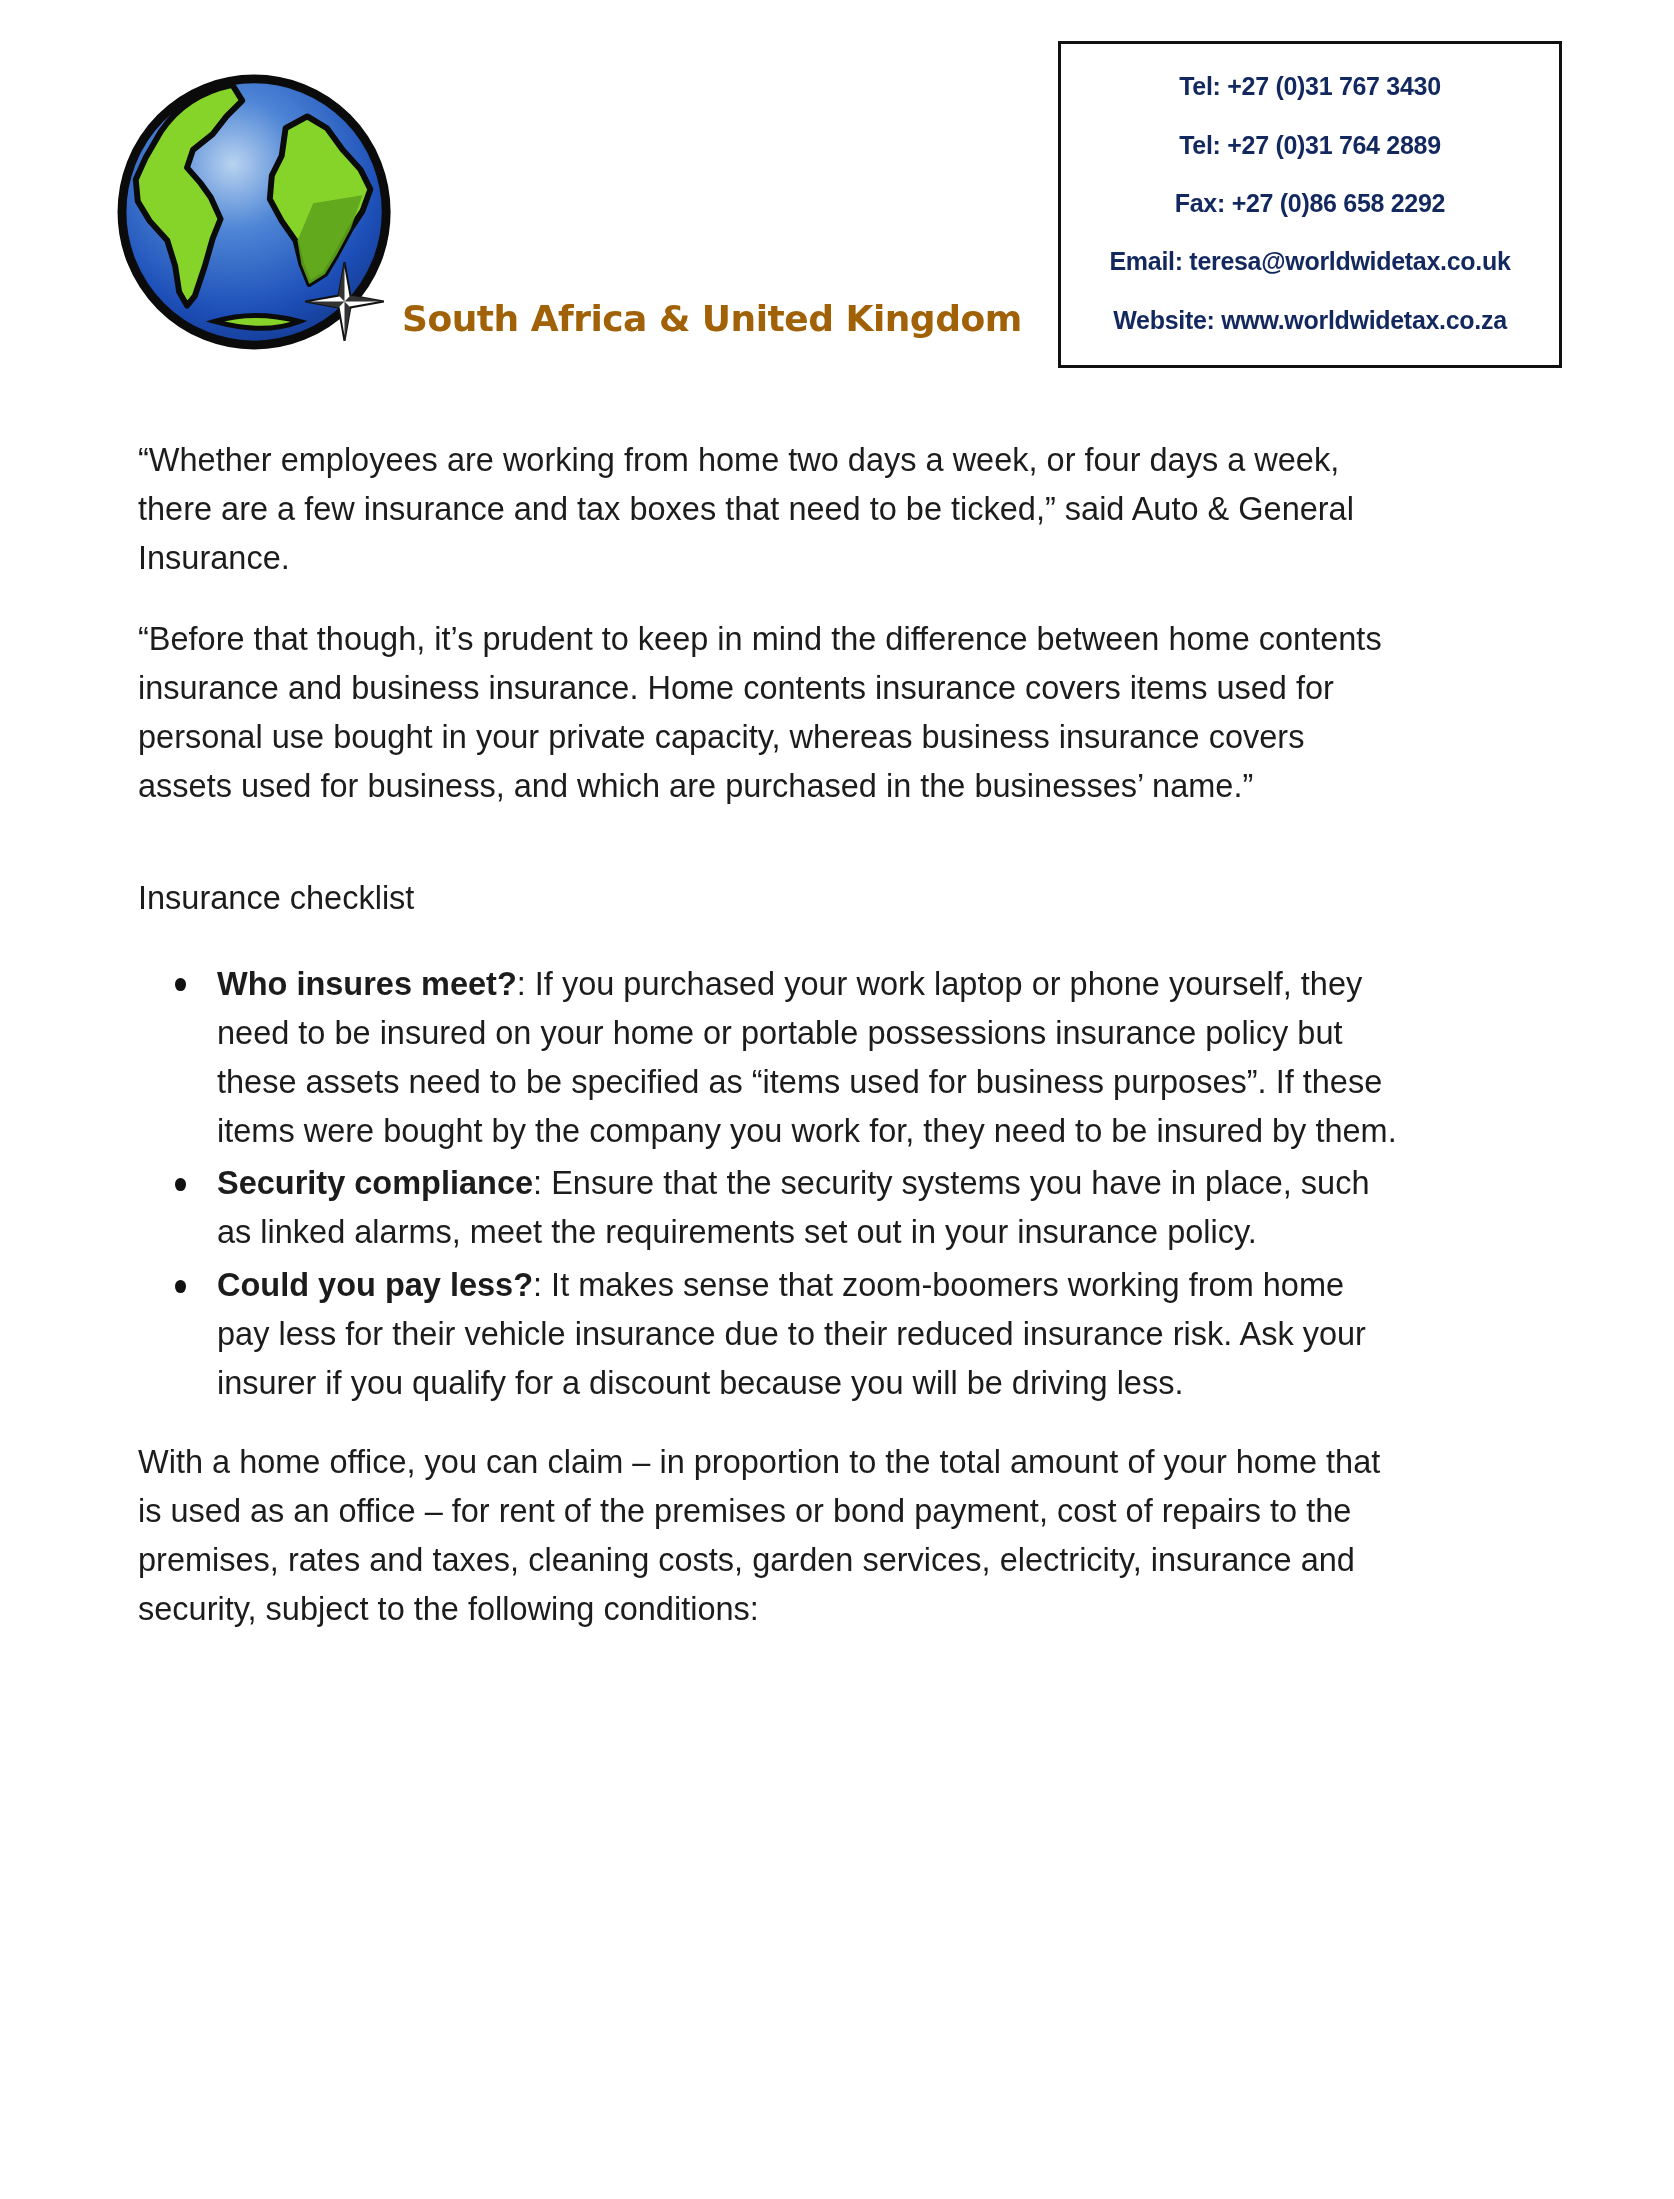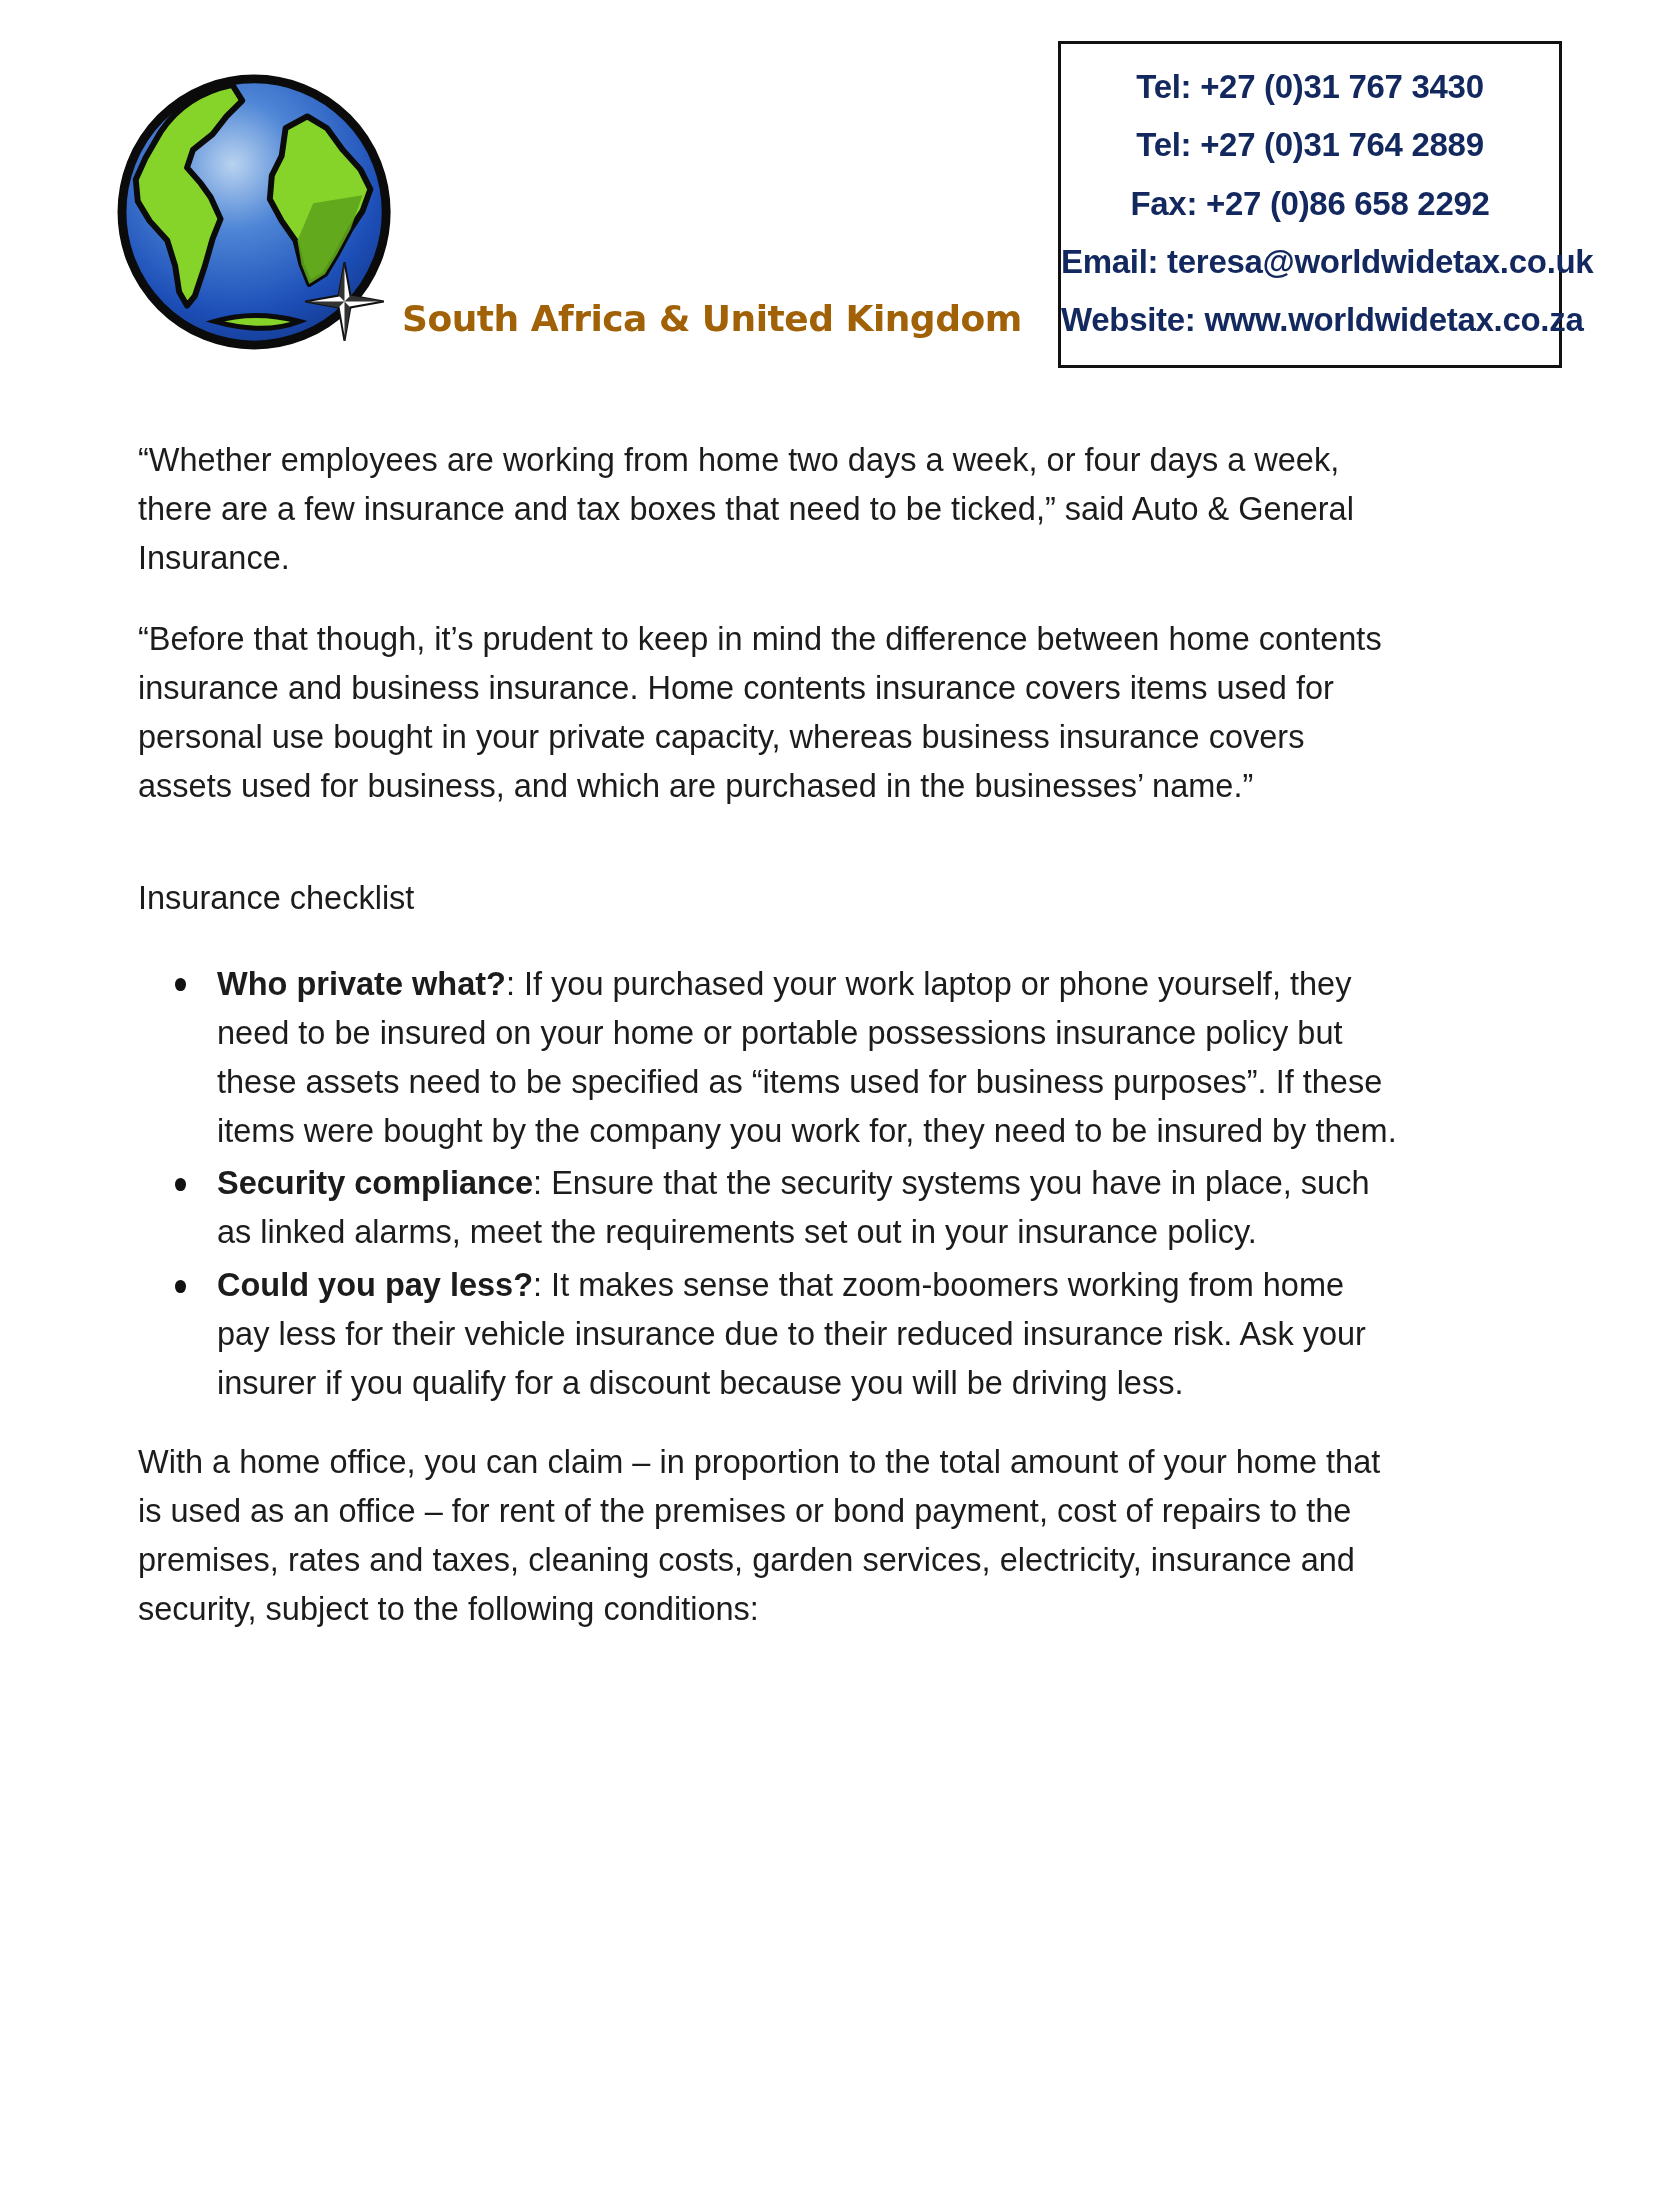--- a/index.html
+++ b/index.html
@@ -15,21 +15,21 @@
                   font-weight: bold; font-size: 108px; letter-spacing: -7.9px; color: #0d0d0d; line-height: 1; }
     .logo-tag { position: absolute; left: 286px; top: 232px; font-family: "DejaVu Sans", sans-serif;
                 font-weight: bold; font-size: 36px; letter-spacing: -0.5px; color: #a16207; line-height: 1; white-space: nowrap; }
     .compass { position: absolute; left: 189px; top: 193px; width: 79px; height: 79px; }
 
     
     .contact-box { position: absolute; left: 1058px; top: 41px; width: 504px; height: 327px;
                    border: 3px solid #111; box-sizing: border-box;
                    display: flex; flex-direction: column; justify-content: space-around;
                    padding: 13.8px 0 15.8px; }
-    .contact-line { text-align: center; color: #12285e; font-weight: bold; font-size: 33px;
+    .contact-line { text-align: center; color: #12285e; font-weight: bold; font-size: 25px;
                     font-family: "Liberation Sans", sans-serif; letter-spacing: -0.3px; white-space: nowrap; }
 
     
     .content { position: absolute; left: 138px; top: 436px; width: 1261px;
                font-family: "Liberation Sans", sans-serif; font-size: 32.5px; line-height: 49px; color: #1c1c1c; }
     .content p { margin: 0; }
     .para1 { margin-bottom: 31.5px !important; }
     .section-label { margin-top: 63px !important; }
     ul.checklist { list-style: none; margin: 37px 0 0 0; padding: 0 0 0 79px; }
     ul.checklist li { position: relative; margin: 0 0 3.9px 0; }
@@ -81,21 +81,21 @@
 </div>
 
 <div class="content">
   <p class="para1">“Whether employees are working from home two days a week, or four days a week, there are a few insurance and tax boxes that need to be ticked,” said Auto &amp; General Insurance.</p>
   <p>“Before that though, it’s prudent to keep in mind the difference between home contents insurance and business insurance. Home contents insurance covers items used for personal use bought in your private capacity, whereas business insurance covers assets used for business, and which are purchased in the businesses’ name.”</p>
 
   <p class="section-label">Insurance checklist</p>
 
   <ul class="checklist">
     <li>
-      <span class="bullet"></span><b>Who private what?</b><span>: If you purchased your work laptop or phone yourself, they need to be insured on your home or portable possessions insurance policy but these assets need to be specified as “items used for business purposes”. If these items were bought by the company you work for, they need to be insured by them.</span>
+      <span class="bullet"></span><b>Who insures meet?</b><span>: If you purchased your work laptop or phone yourself, they need to be insured on your home or portable possessions insurance policy but these assets need to be specified as “items used for business purposes”. If these items were bought by the company you work for, they need to be insured by them.</span>
     </li>
     <li>
       <span class="bullet"></span><b>Security compliance</b><span>: Ensure that the security systems you have in place, such as linked alarms, meet the requirements set out in your insurance policy.</span>
     </li>
     <li>
       <span class="bullet"></span><b>Could you pay less?</b><span>: It makes sense that zoom-boomers working from home pay less for their vehicle insurance due to their reduced insurance risk. Ask your insurer if you qualify for a discount because you will be driving less.</span>
     </li>
   </ul>
 
   <p class="tax-para">With a home office, you can claim – in proportion to the total amount of your home that is used as an office – for rent of the premises or bond payment, cost of repairs to the premises, rates and taxes, cleaning costs, garden services, electricity, insurance and security, subject to the following conditions:</p>

